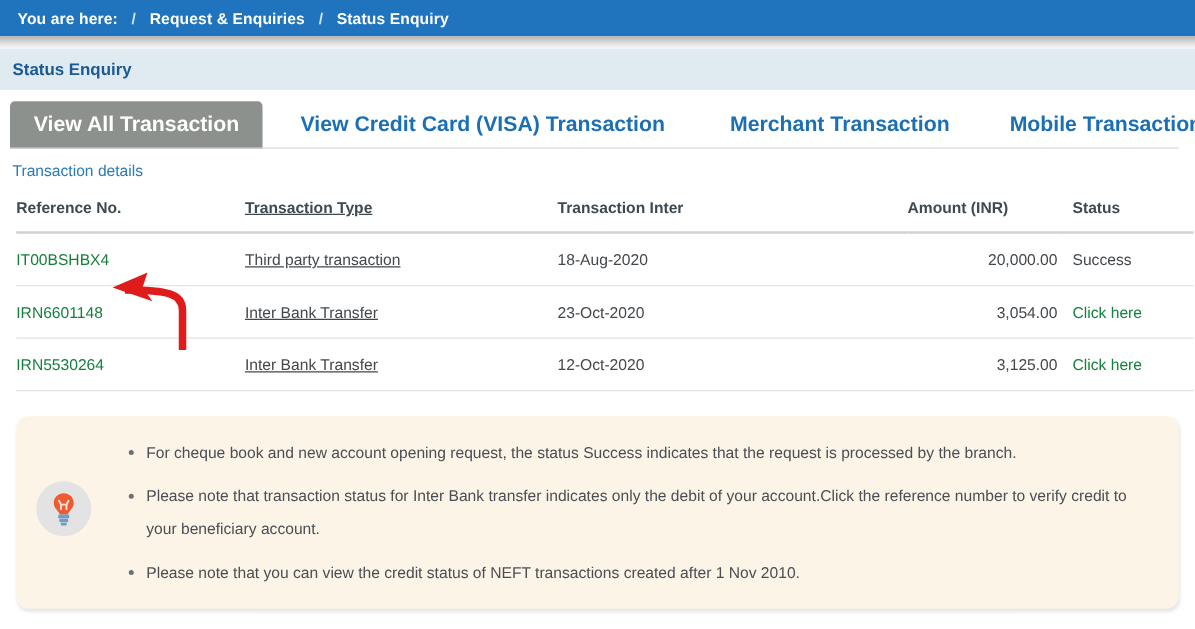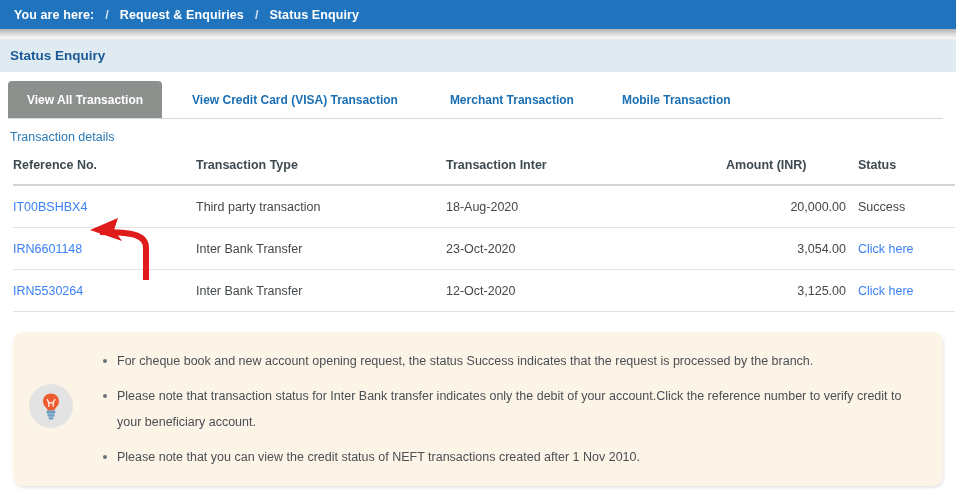--- a/index.html
+++ b/index.html
@@ -65,21 +65,21 @@
   .tabs {
     display: flex;
     align-items: stretch;
     height: 38px;
     padding-left: 8px;
     box-sizing: border-box;
   }
   .tab {
     display: flex;
     align-items: center;
-    font-size: 12px;
+    font-size: 17px;
     font-weight: bold;
     color: #1a6fb5;
     padding: 0 22px;
     white-space: nowrap;
     cursor: pointer;
   }
   .tab.active {
     background: #8d918d;
     color: #ffffff;
     border-radius: 4px 4px 0 0;
@@ -121,27 +121,27 @@
     padding: 0 0 12px 0;
     border-bottom: 2px solid #d2d2d2;
   }
   .table td {
     font-size: 12.5px;
     color: #43484c;
     padding: 14px 0 13px 0;
     border-bottom: 1px solid #e2e2e2;
   }
   .col-ref    { width: 183px; }
-  .col-type   { width: 250px; }
+  .col-type   { width: 250px; text-decoration: underline; }
   .col-date   { width: 280px; }
   .col-amount { width: 120px; text-align: right; }
   .col-status { width: 97px; padding-left: 12px !important; }
   th.col-status { padding-left: 12px !important; }
   .link {
-    color: #3b82f6;
+    color: #15803d;
     cursor: pointer;
   }
 
   
   .notice {
     position: relative;
     margin: 20px 13px 0 13px;
     background: #fdf4e8;
     border-radius: 10px;
     min-height: 135px;

